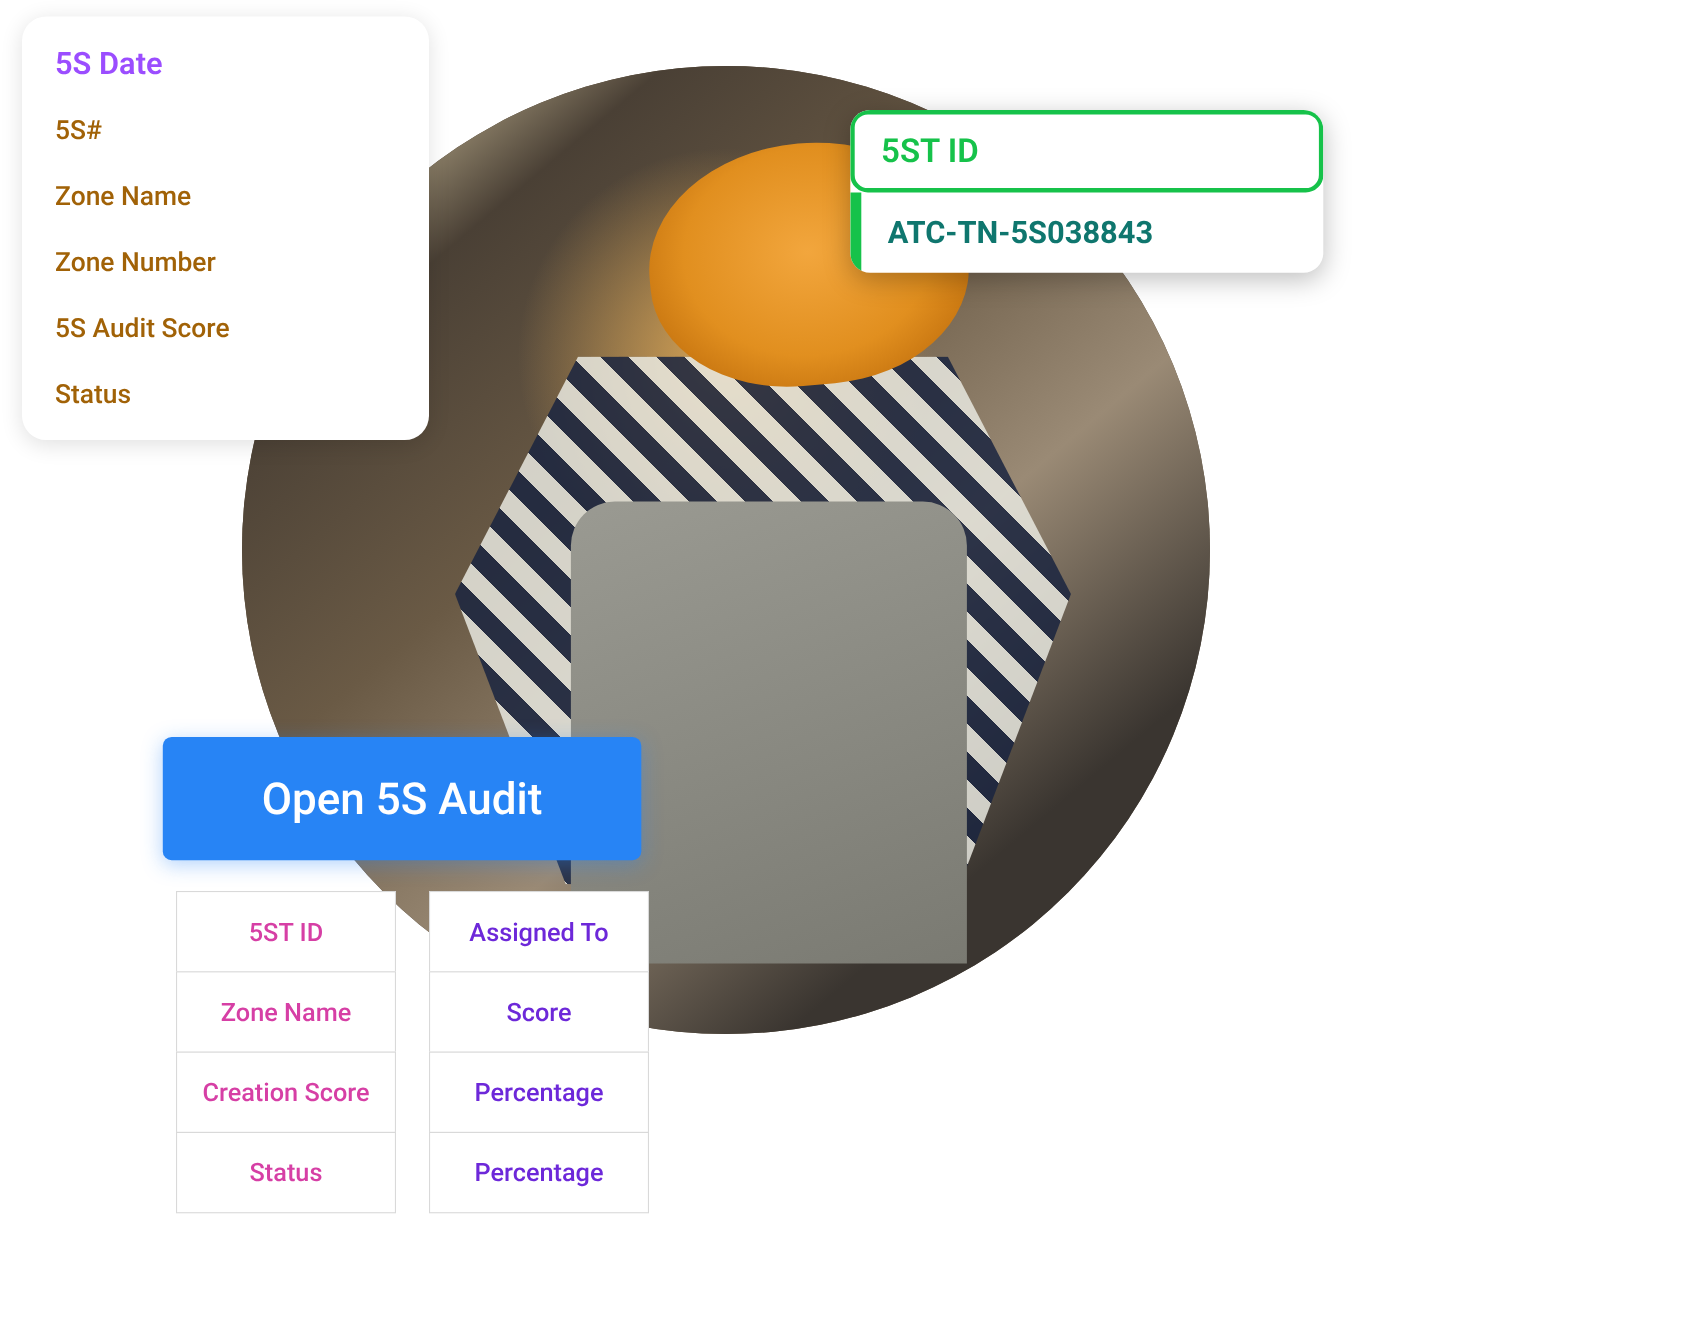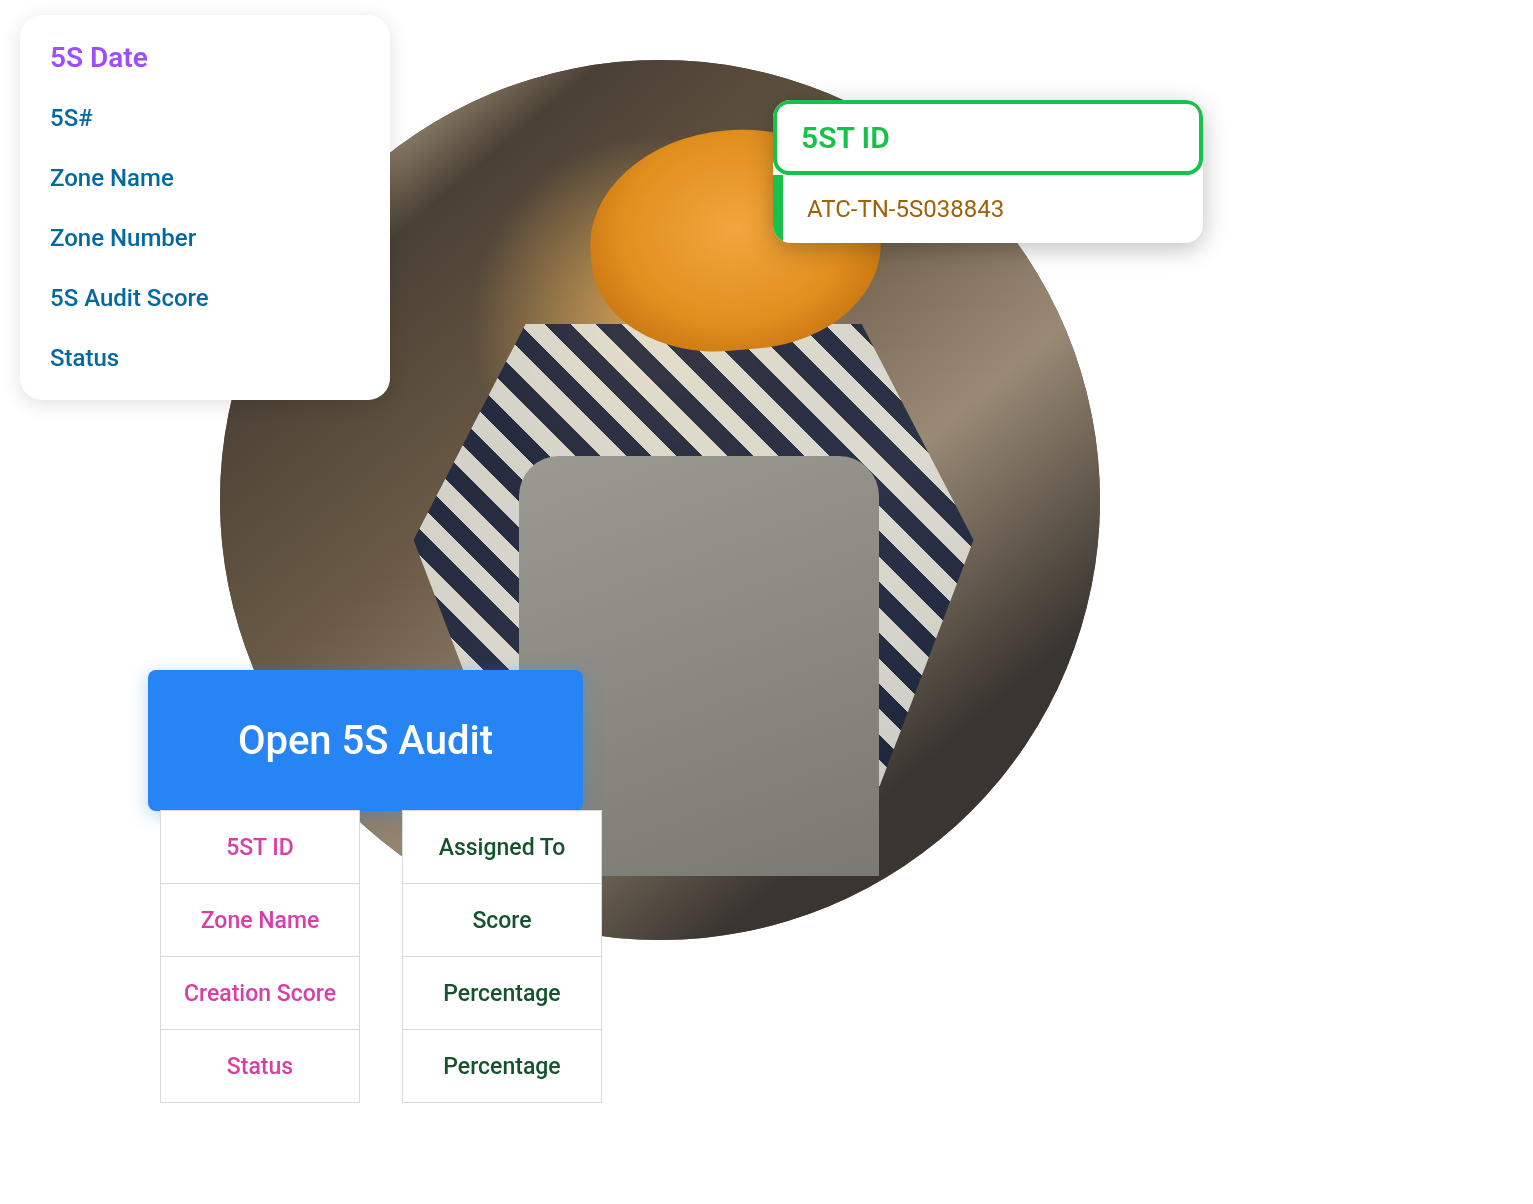--- a/index.html
+++ b/index.html
@@ -74,21 +74,21 @@
       padding: 26px 30px 18px 30px;
       box-shadow: 0 4px 20px rgba(0,0,0,0.12);
     }
     .audit-title {
       color: #9b4dff;
       font-size: 28px;
       font-weight: 600;
       margin-bottom: 30px;
     }
     .audit-item {
-      color: #0369a1;
+      color: #a16207;
       font-size: 24px;
       font-weight: 500;
       margin-bottom: 32px;
     }
     .audit-item:last-child { margin-bottom: 10px; }
 
     
     .id-card {
       position: absolute;
       right: 330px;
@@ -112,32 +112,32 @@
       display: flex;
       align-items: stretch;
     }
     .id-green-bar {
       width: 10px;
       background: #16c24a;
       flex-shrink: 0;
     }
     .id-value {
       padding: 20px 24px;
-      font-size: 24px;
-      font-weight: 400;
-      color: #a16207;
+      font-size: 28px;
+      font-weight: 700;
+      color: #0f766e;
     }
 
     
     .open-audit-btn {
       position: absolute;
       left: 148px;
       top: 670px;
       width: 435px;
-      height: 141px;
+      height: 112px;
       background: #2784f5;
       color: #ffffff;
       font-size: 40px;
       font-weight: 500;
       display: flex;
       align-items: center;
       justify-content: center;
       border-radius: 8px;
       box-shadow: 0 4px 18px rgba(39,132,245,0.35);
       cursor: pointer;
@@ -161,21 +161,21 @@
       background: #ffffff;
       border: 1px solid #d9d9d9;
       display: flex;
       align-items: center;
       justify-content: center;
       font-size: 23px;
       font-weight: 500;
       margin-bottom: -1px;
     }
     .cell.pink { color: #d63fa5; }
-    .cell.orange { color: #14532d; margin-left: 12px; }
+    .cell.orange { color: #6d28d9; }
   </style>
 </head>
 <body>
 
 <div class="photo-circle" aria-label="Factory worker wearing orange hard hat and safety goggles operating machinery">
   <div class="photo-inner">
     <div class="plaid"></div>
     <div class="overalls"></div>
     <div class="hardhat"></div>
   </div>

